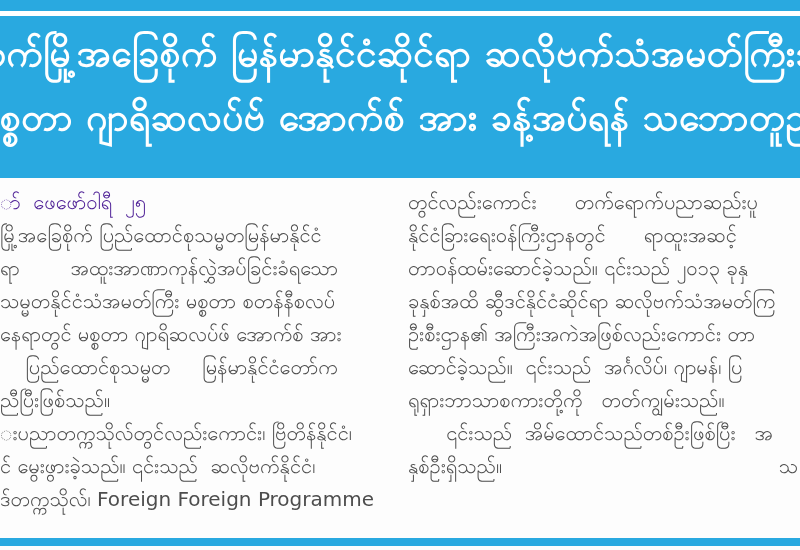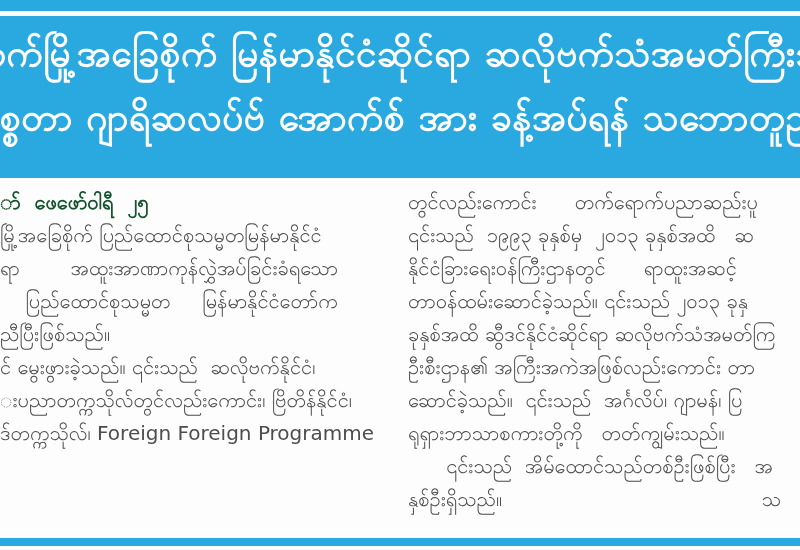--- a/index.html
+++ b/index.html
@@ -19,52 +19,53 @@
   .headline-2{top:96px;}
   
   .body{
     position:absolute;top:178px;left:0;width:800px;height:360px;background:#fdfdfd;
     display:flex;color:#4d4d4d;
   }
   .col{padding-top:8px;font-size:20px;}
   .col-left{width:388px;overflow:hidden;}
   .col-right{flex:1;padding-left:20px;overflow:hidden;}
   .line{height:33px;line-height:33px;white-space:pre;overflow:hidden;}
-  .col-left .line:first-child{font-weight:bold;color:#14532d;}
-  .last-line{display:flex;justify-content:space-between;padding-right:19px;}
+  .col-left .line:first-child{font-weight:normal;color:#4c1d95;}
+  .last-line{display:flex;justify-content:space-between;padding-right:2px;}
   
   .bottom-bar{position:absolute;left:0;bottom:4px;width:800px;height:8px;background:#29a9e0;}
 </style>
 </head>
 <body>
 
 <div class="page">
 
   <div class="banner">
     <div class="banner-stripe"></div>
     <div class="headline headline-1">ကက်မြို့အခြေစိုက် မြန်မာနိုင်ငံဆိုင်ရာ ဆလိုဗက်သံအမတ်ကြီးအ</div>
     <div class="headline headline-2">မစ္စတာ ဂျာရိဆလပ်ဗ် အောက်စ် အား ခန့်အပ်ရန် သဘောတူညီ</div>
   </div>
 
   <div class="body">
 
     <div class="col col-left">
       <div class="line">ာ်  ဖေဖော်ဝါရီ  ၂၅</div>
       <div class="line">မြို့အခြေစိုက် ပြည်ထောင်စုသမ္မတမြန်မာနိုင်ငံ</div>
       <div class="line">ရာ        အထူးအာဏာကုန်လွှဲအပ်ခြင်းခံရသော</div>
+      <div class="line">သမ္မတနိုင်ငံသံအမတ်ကြီး မစ္စတာ စတန်နီစလပ်</div>
+      <div class="line">နေရာတွင် မစ္စတာ ဂျာရိဆလပ်ဖ် အောက်စ် အား</div>
       <div class="line">    ပြည်ထောင်စုသမ္မတ     မြန်မာနိုင်ငံတော်က</div>
       <div class="line">ညီပြီးဖြစ်သည်။</div>
+      <div class="line">းပညာတက္ကသိုလ်တွင်လည်းကောင်း၊ ဗြိတိန်နိုင်ငံ၊</div>
       <div class="line">င် မွေးဖွားခဲ့သည်။ ၎င်းသည်  ဆလိုဗက်နိုင်ငံ၊</div>
-      <div class="line">းပညာတက္ကသိုလ်တွင်လည်းကောင်း၊ ဗြိတိန်နိုင်ငံ၊</div>
       <div class="line">ဒ်တက္ကသိုလ်၊ Foreign Foreign Programme</div>
     </div>
 
     <div class="col col-right">
       <div class="line">တွင်လည်းကောင်း      တက်ရောက်ပညာဆည်းပူ</div>
-      <div class="line">၎င်းသည်  ၁၉၉၃ ခုနှစ်မှ  ၂၀၁၃ ခုနှစ်အထိ   ဆ</div>
       <div class="line">နိုင်ငံခြားရေးဝန်ကြီးဌာနတွင်      ရာထူးအဆင့်</div>
       <div class="line">တာဝန်ထမ်းဆောင်ခဲ့သည်။ ၎င်းသည် ၂၀၁၃ ခုနှ</div>
       <div class="line">ခုနှစ်အထိ ဆွီဒင်နိုင်ငံဆိုင်ရာ ဆလိုဗက်သံအမတ်ကြ</div>
       <div class="line">ဦးစီးဌာန၏ အကြီးအကဲအဖြစ်လည်းကောင်း တာ</div>
       <div class="line">ဆောင်ခဲ့သည်။  ၎င်းသည်  အင်္ဂလိပ်၊ ဂျာမန်၊ ပြ</div>
       <div class="line">ရုရှားဘာသာစကားတို့ကို   တတ်ကျွမ်းသည်။</div>
       <div class="line">      ၎င်းသည်  အိမ်ထောင်သည်တစ်ဦးဖြစ်ပြီး   အ</div>
       <div class="line last-line">
         <span>နှစ်ဦးရှိသည်။</span>
         <span>သ</span>

